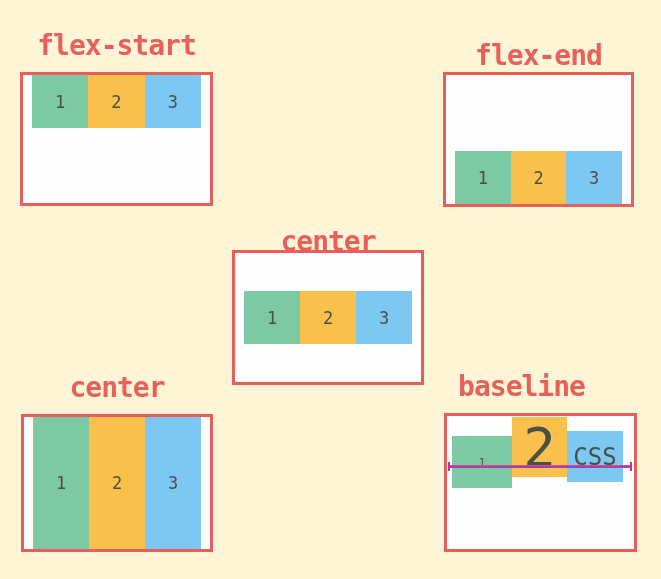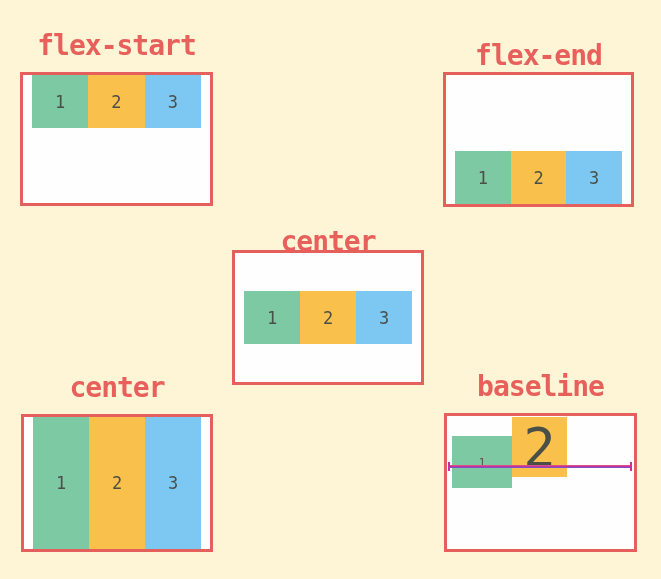--- a/index.html
+++ b/index.html
@@ -31,21 +31,21 @@
 
   
   #title-flex-start { left:20px;  top:26px;  width:193px; }
   #panel-flex-start { left:20px;  top:72px;  width:193px; height:134px; align-items:flex-start; }
   #title-flex-end   { left:443px; top:36px;  width:191px; }
   #panel-flex-end   { left:443px; top:72px;  width:191px; height:135px; align-items:flex-end; }
   #title-center     { left:232px; top:222px; width:192px; }
   #panel-center     { left:232px; top:250px; width:192px; height:135px; align-items:center; }
   #title-stretch    { left:21px;  top:368px; width:192px; }
   #panel-stretch    { left:21px;  top:414px; width:192px; height:138px; align-items:stretch; }
-  #title-baseline   { left:444px; top:367px; width:193px; }
+  #title-baseline   { left:425px; top:367px; width:193px; }
   #panel-baseline   { left:444px; top:413px; width:193px; height:139px; }
 
   
   .bitem {
     position:absolute; display:flex; align-items:center; justify-content:center;
     color:var(--item-text);
   }
   #b-green  { left:5px;   top:20px; width:60px; height:52px; background:var(--item-green);  font-size:10px; }
   #b-orange { left:65px;  top:1px;  width:55px; height:60px; background:var(--item-orange); font-size:54px; }
   #b-blue   { left:120px; top:15px; width:56px; height:51px; background:var(--item-blue);   font-size:24px; }
@@ -89,19 +89,20 @@
   <div class="panel flexpanel" id="panel-stretch">
     <div class="item green">1</div>
     <div class="item orange">2</div>
     <div class="item blue">3</div>
   </div>
 
   <div class="title" id="title-baseline">baseline</div>
   <div class="panel" id="panel-baseline">
     <div class="bitem" id="b-green">1</div>
     <div class="bitem" id="b-orange">2</div>
+    <div class="bitem" id="b-blue">CSS</div>
     <div class="baseline-line">
       <span class="tick left"></span>
       <span class="tick right"></span>
     </div>
   </div>
 
 </div>
 
 </body></html>

